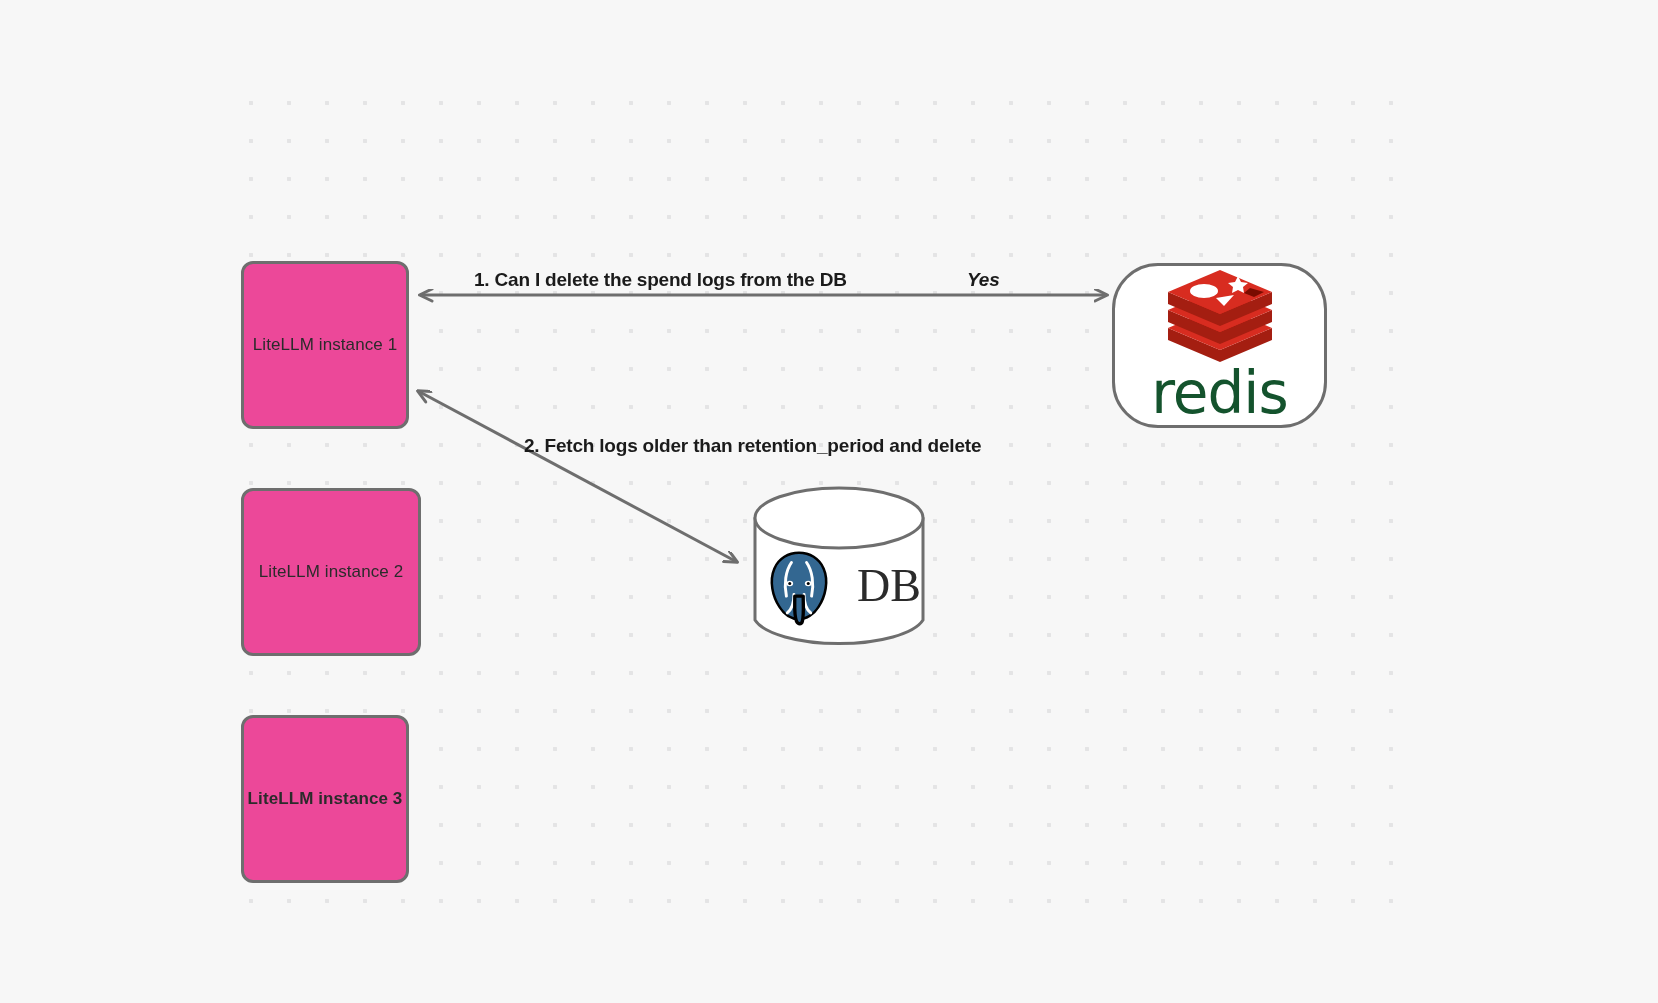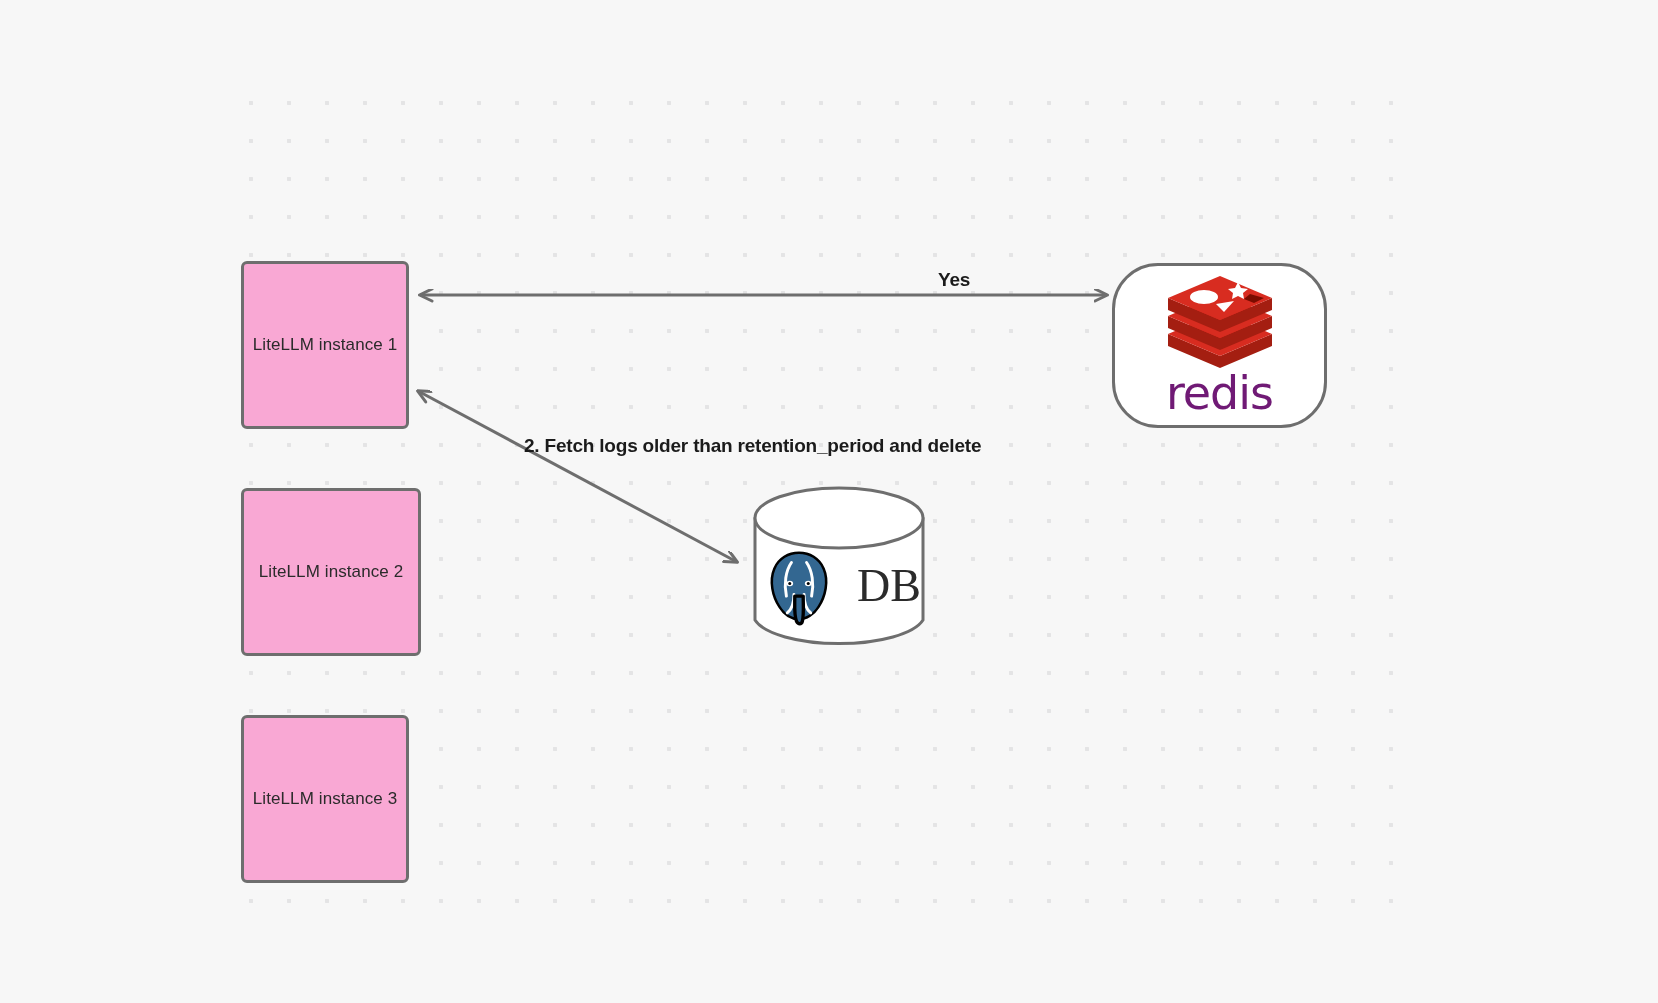--- a/index.html
+++ b/index.html
@@ -24,59 +24,59 @@
     height: 840px;
     background-image: radial-gradient(circle, #e4e4e5 2.1px, rgba(0,0,0,0) 2.3px);
     background-size: 38px 38px;
     background-position: 2px 2px;
     pointer-events: none;
   }
   
   .node-box {
     position: absolute;
     box-sizing: border-box;
-    background: #f9a8d4;
+    background: #ec4899;
     border: 3px solid #6e6e6e;
-    border-radius: 6px;
+    border-radius: 12px;
     display: flex;
     align-items: center;
     justify-content: center;
   }
   .node-label {
     font-size: 17px;
     color: #2b2b2b;
     letter-spacing: 0.1px;
     white-space: nowrap;
   }
   #litellm-1 { left: 241px; top: 261px; width: 168px; height: 168px; }
   #litellm-2 { left: 241px; top: 488px; width: 180px; height: 168px; }
-  #litellm-3 { left: 241px; top: 715px; width: 168px; height: 168px; }
+  #litellm-3 { left: 241px; top: 715px; width: 168px; height: 168px; font-weight: bold; }
 
   
   #redis-node {
     position: absolute;
     left: 1112px;
     top: 263px;
     width: 215px;
     height: 165px;
     box-sizing: border-box;
     background: #ffffff;
     border: 3px solid #6e6e6e;
     border-radius: 46px;
     display: flex;
     flex-direction: column;
     align-items: center;
     justify-content: center;
   }
   #redis-logo-wrap { width: 112px; height: 100px; display:block; }
   #redis-wordmark {
     font-family: "DejaVu Sans", sans-serif;
-    font-size: 46px;
+    font-size: 58px;
     font-weight: 400;
-    color: #701a75;
+    color: #14532d;
     letter-spacing: -1px;
     line-height: 1;
     margin-top: -6px;
     text-align: center;
   }
 
   
   #db-node {
     position: absolute;
     left: 753px;
@@ -113,21 +113,21 @@
 
   .edge-label {
     position: absolute;
     font-size: 19px;
     font-weight: bold;
     color: #1b1b1b;
     white-space: nowrap;
     letter-spacing: -0.2px;
   }
   #label-step1 { left: 474px; top: 269px; }
-  #label-yes   { left: 938px; top: 269px; }
+  #label-yes   { left: 967px; top: 269px; font-style: italic; }
   #label-step2 { left: 524px; top: 435px; }
 </style>
 </head>
 <body>
 
 <div id="canvas">
 
   <div id="dot-grid"></div>
 
   <svg id="edges" viewBox="0 0 1658 1003">
@@ -205,16 +205,17 @@
         <ellipse cx="61" cy="47" rx="4" ry="3.2" fill="#ffffff"></ellipse>
         <circle cx="39" cy="47" r="1.8" fill="#000000"></circle>
         <circle cx="61" cy="47" r="1.8" fill="#000000"></circle>
 
         <path d="M45,62 C45,74 44,84 47,92 C49,96 53,96 54,92 C56,84 55,74 55,62 Z" fill="#336791" stroke="#000000" stroke-width="4" stroke-linejoin="round"></path>
       </svg>
       <span id="db-text">DB</span>
     </div>
   </div>
 
+  <div class="edge-label" id="label-step1">1.  Can I delete the spend logs from the DB</div>
   <div class="edge-label" id="label-yes">Yes</div>
   <div class="edge-label" id="label-step2">2.  Fetch logs older than retention_period and delete</div>
 
 </div>
 
 </body></html>

